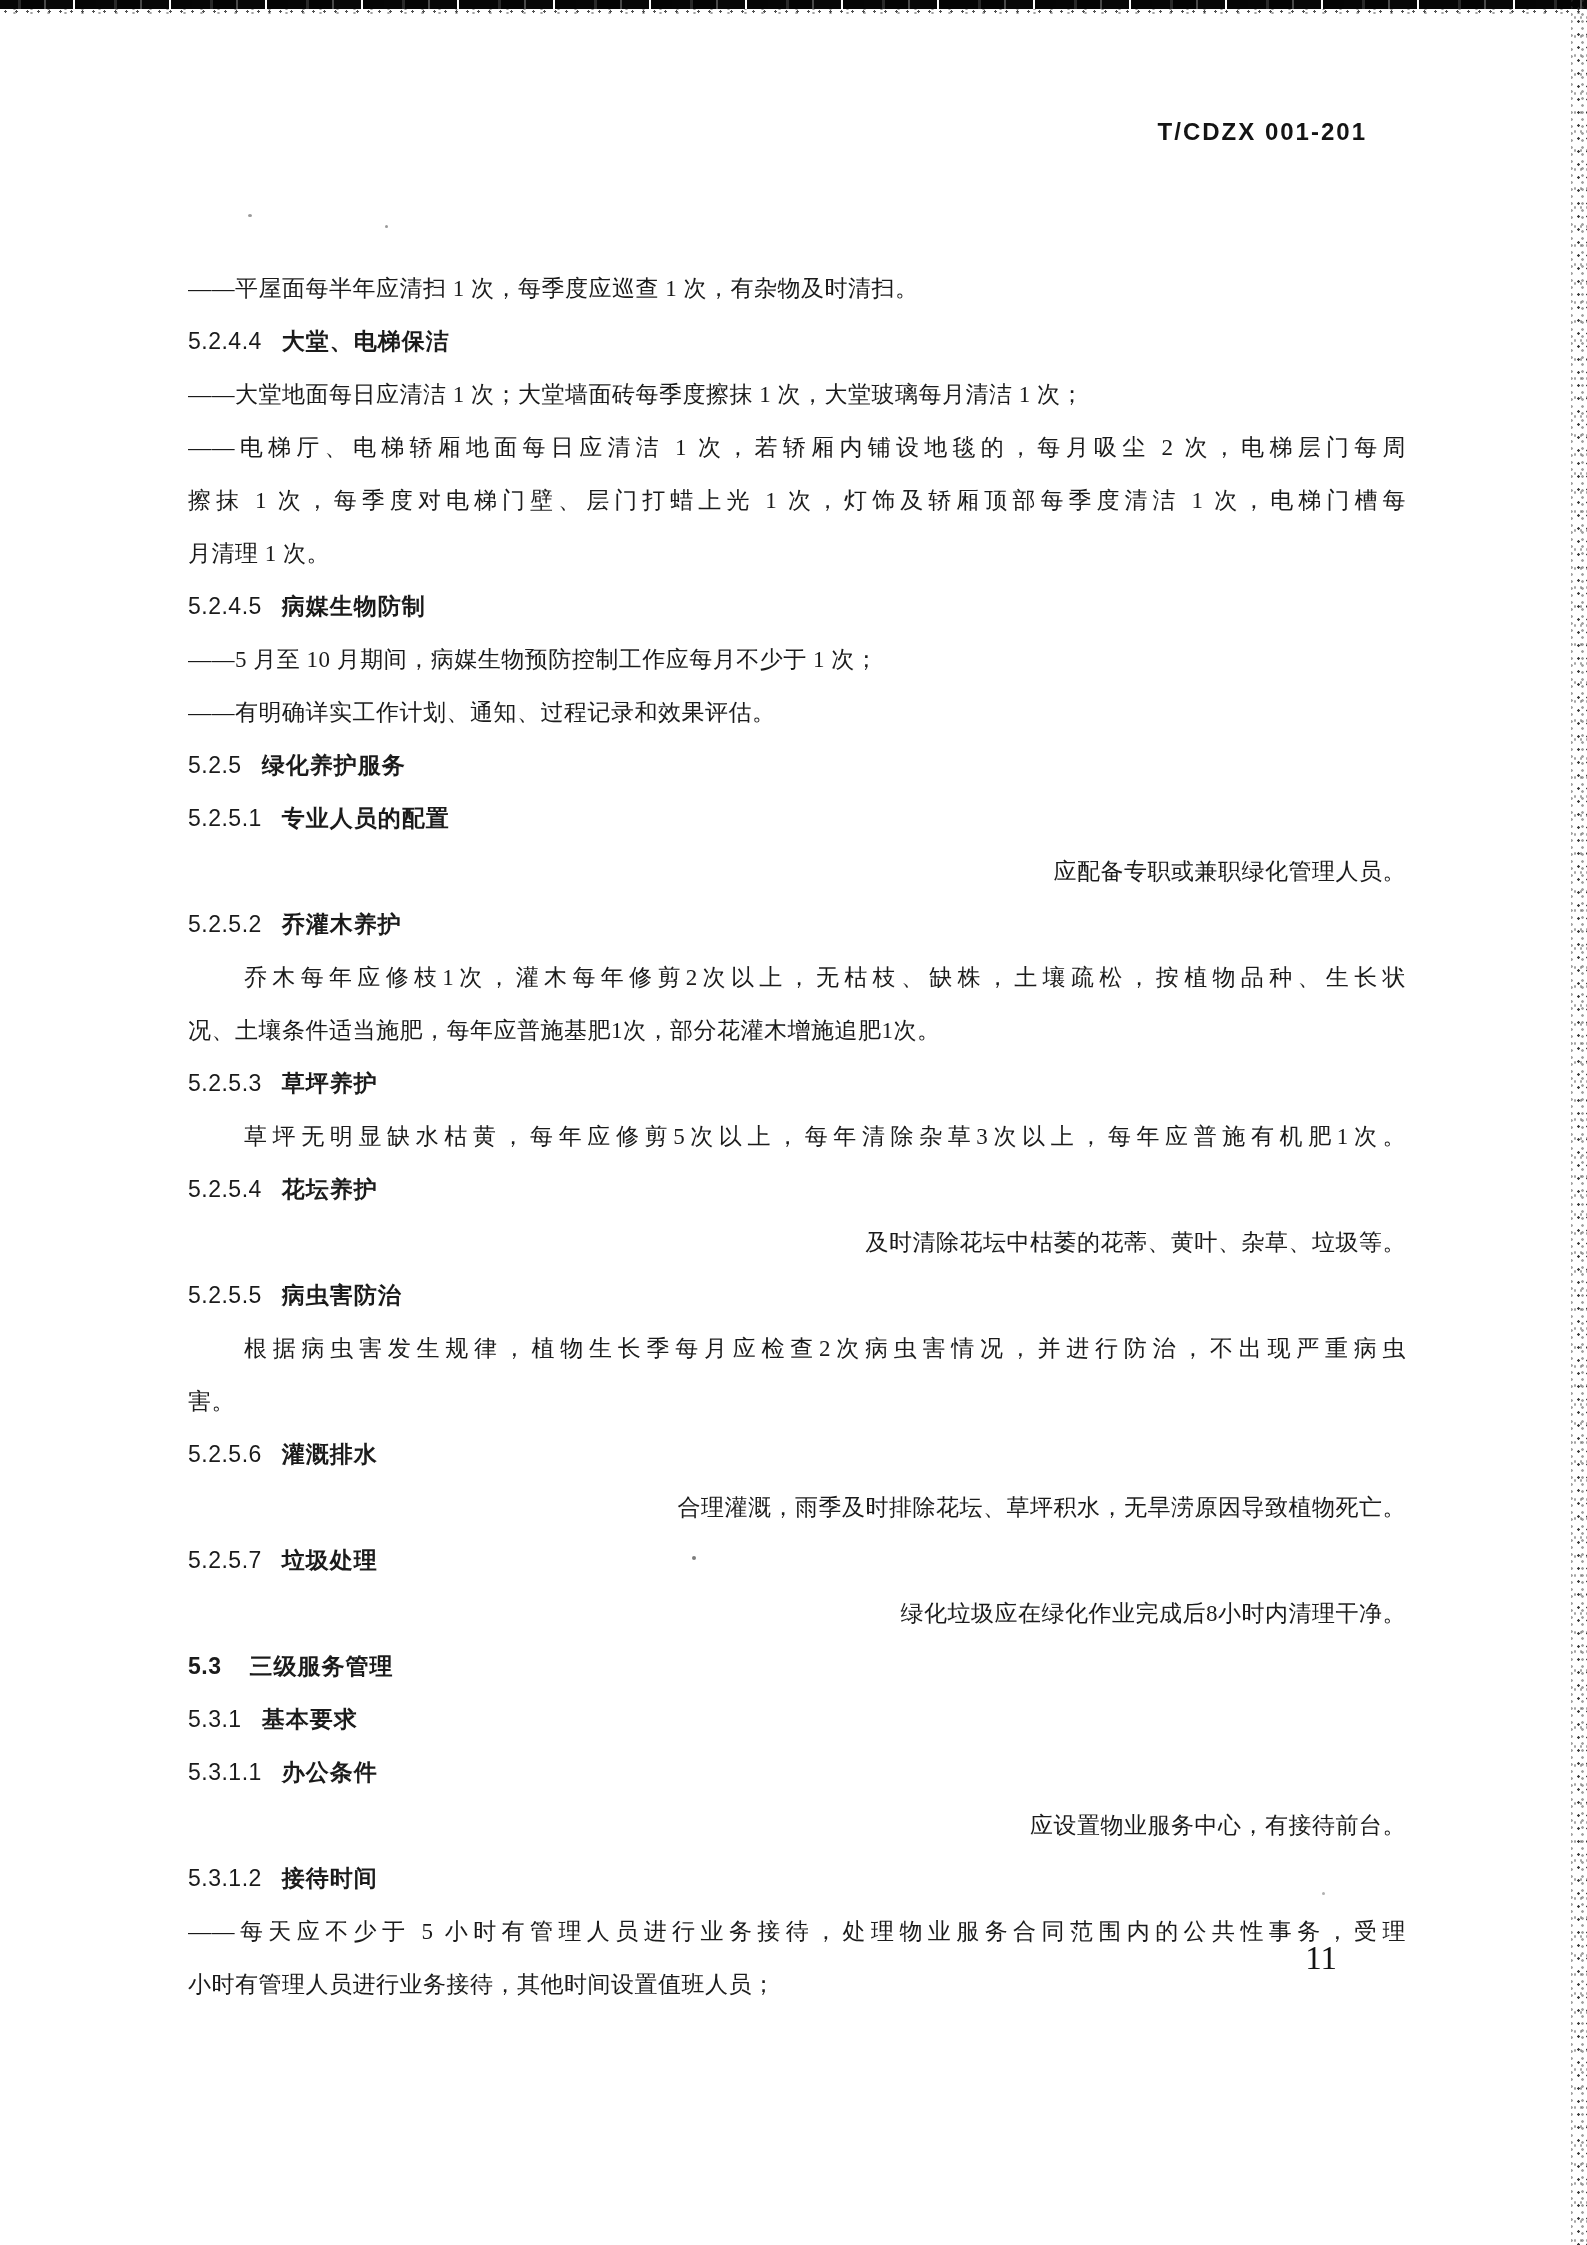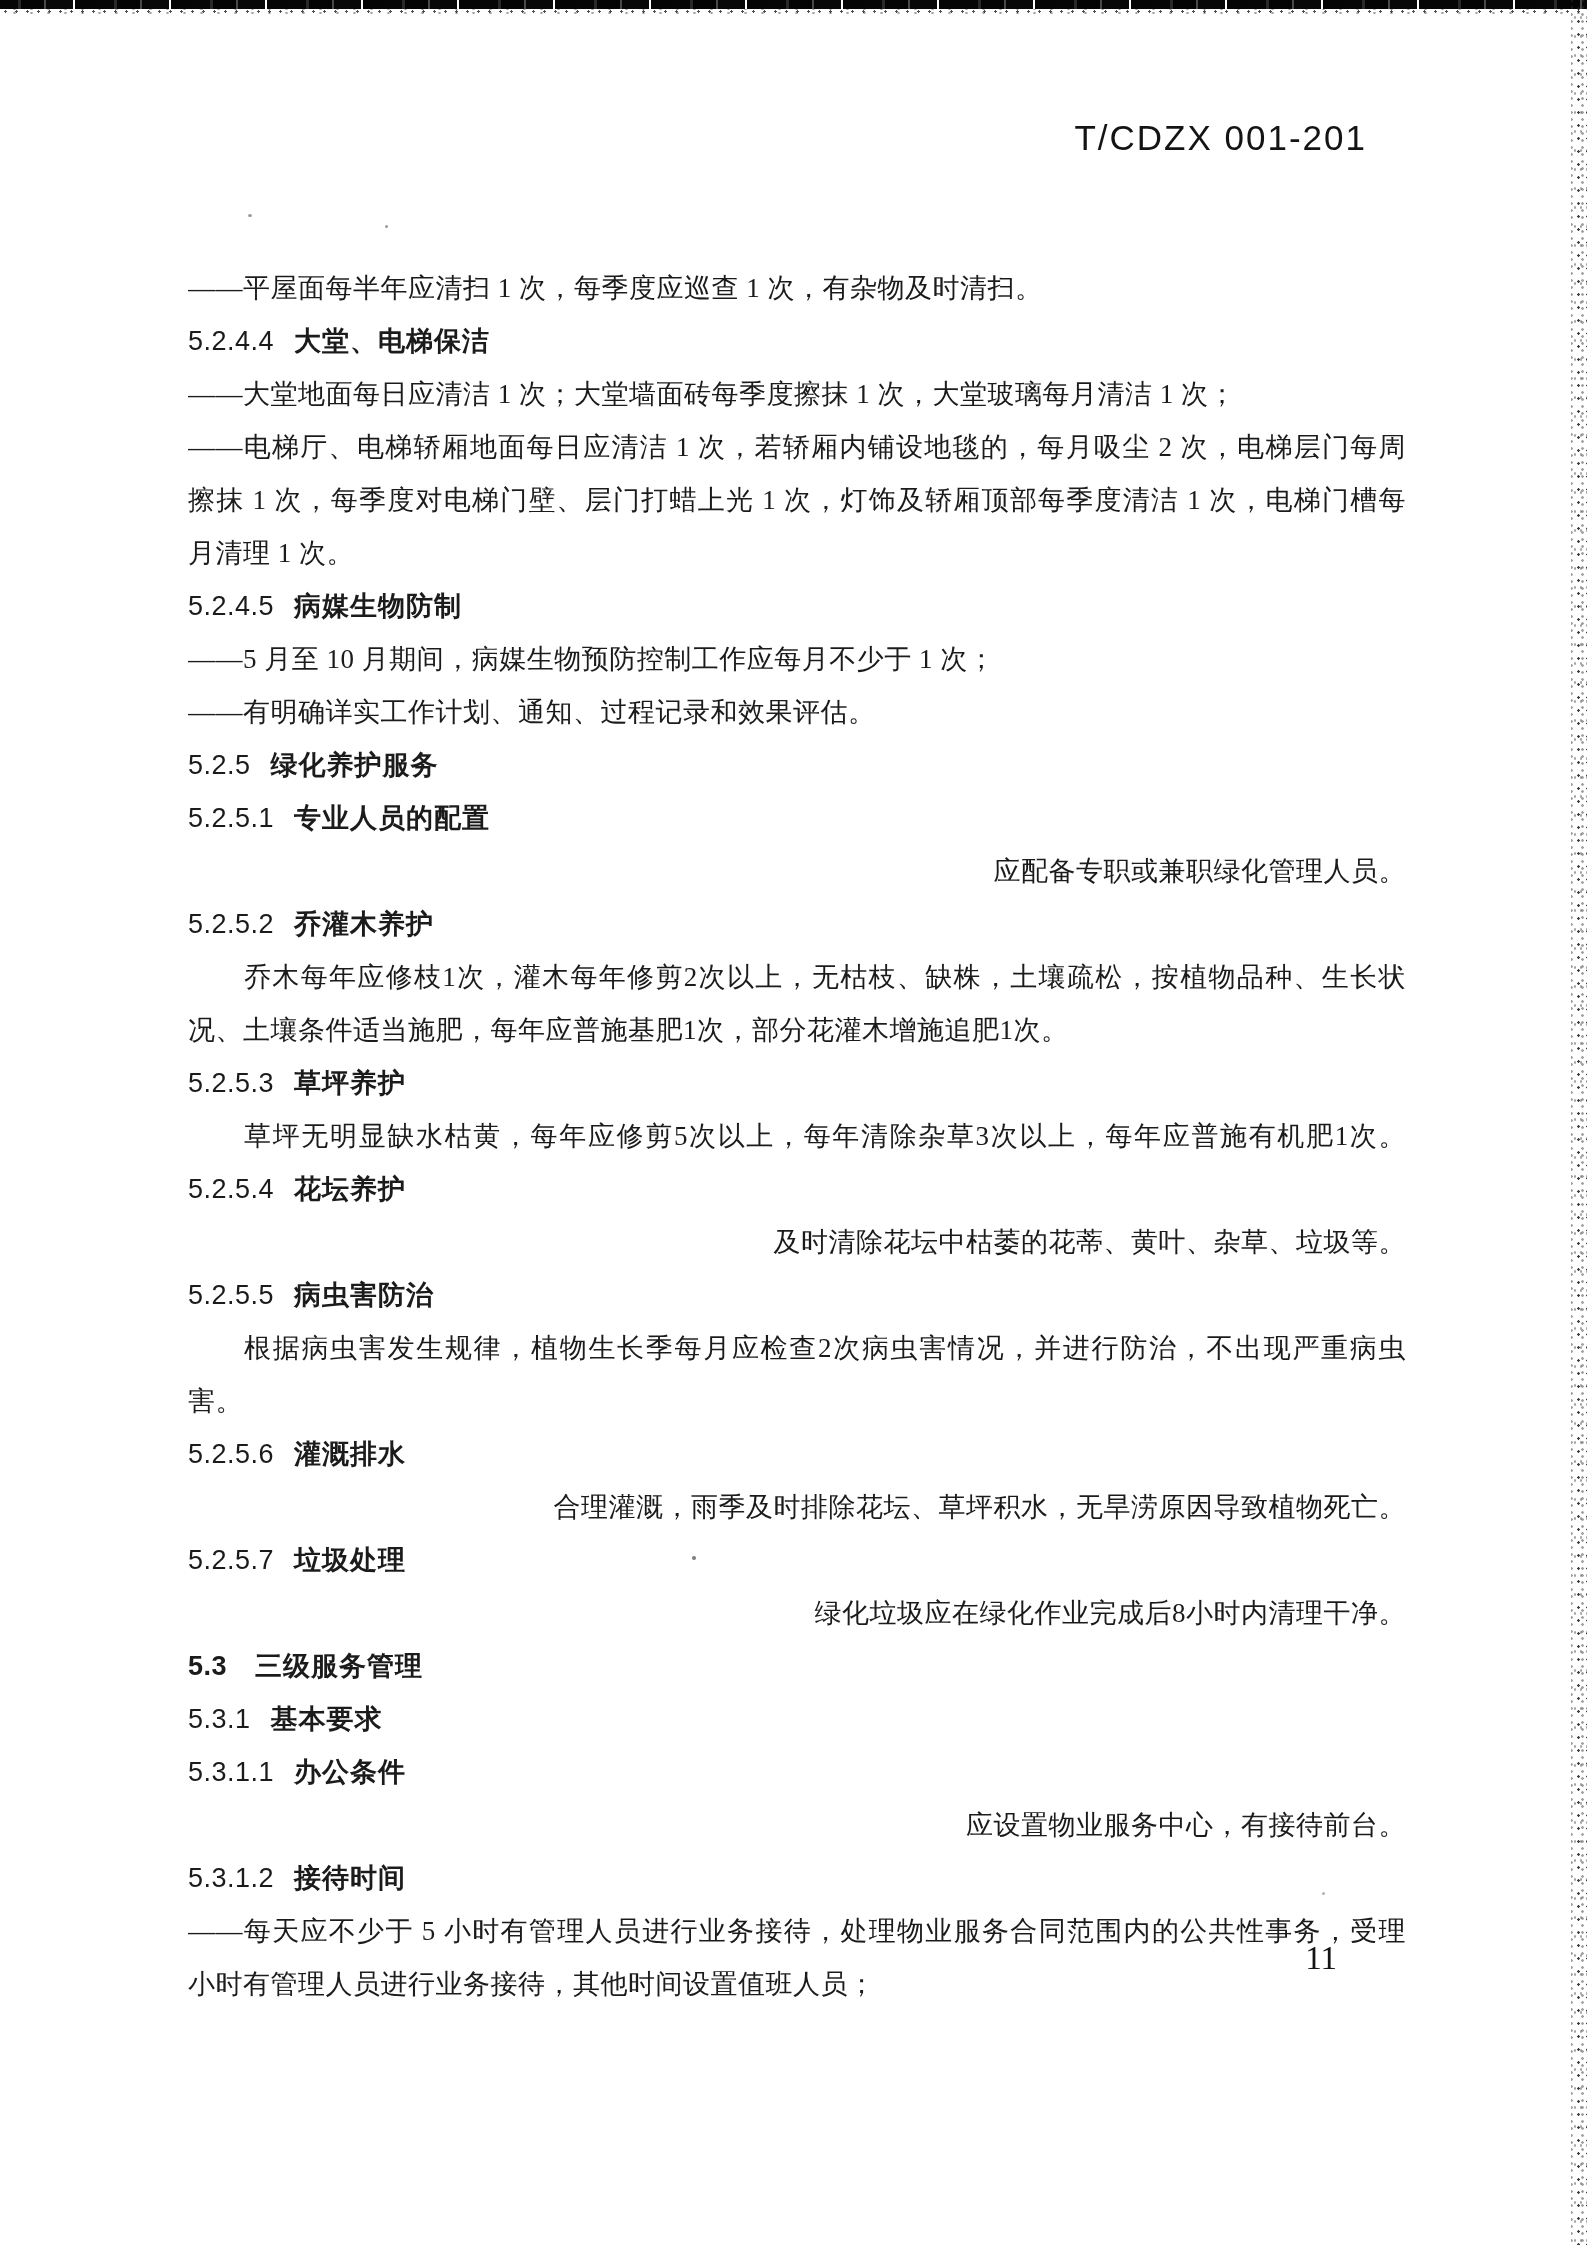--- a/index.html
+++ b/index.html
@@ -34,25 +34,25 @@
   }
   .speck{position:absolute;background:#9a9a9a;border-radius:50%;}
   .speck.s1{left:248px;top:214px;width:4px;height:3px;}
   .speck.s2{left:385px;top:225px;width:3px;height:3px;}
   .speck.s3{left:692px;top:1556px;width:4px;height:4px;background:#7d7d7d;}
   .speck.s4{left:1322px;top:1892px;width:3px;height:3px;background:#b0b0b0;}
 
   .doc-code{
     position:absolute;top:118px;right:220px;
     font-family:"Liberation Sans","DejaVu Sans",sans-serif;
-    font-size:35px;letter-spacing:2px;color:#141414;
+    font-size:24px;letter-spacing:2px;color:#141414;font-weight:bold;
   }
   .doc-body{
     position:absolute;top:262px;left:188px;width:1218px;
-    font-size:27px;
+    font-size:23px;
   }
   .line{
     width:1218px;height:53px;line-height:53px;
     overflow:hidden;white-space:nowrap;
     letter-spacing:.5px;
   }
   .line.justify{white-space:normal;text-align:justify;text-align-last:justify;}
   .line.indent{text-indent:56px;text-align:right;}
   .line.heading .num{font-family:Liberation Sans, sans-serif;margin-right:20px;}
   .line.heading .title{

